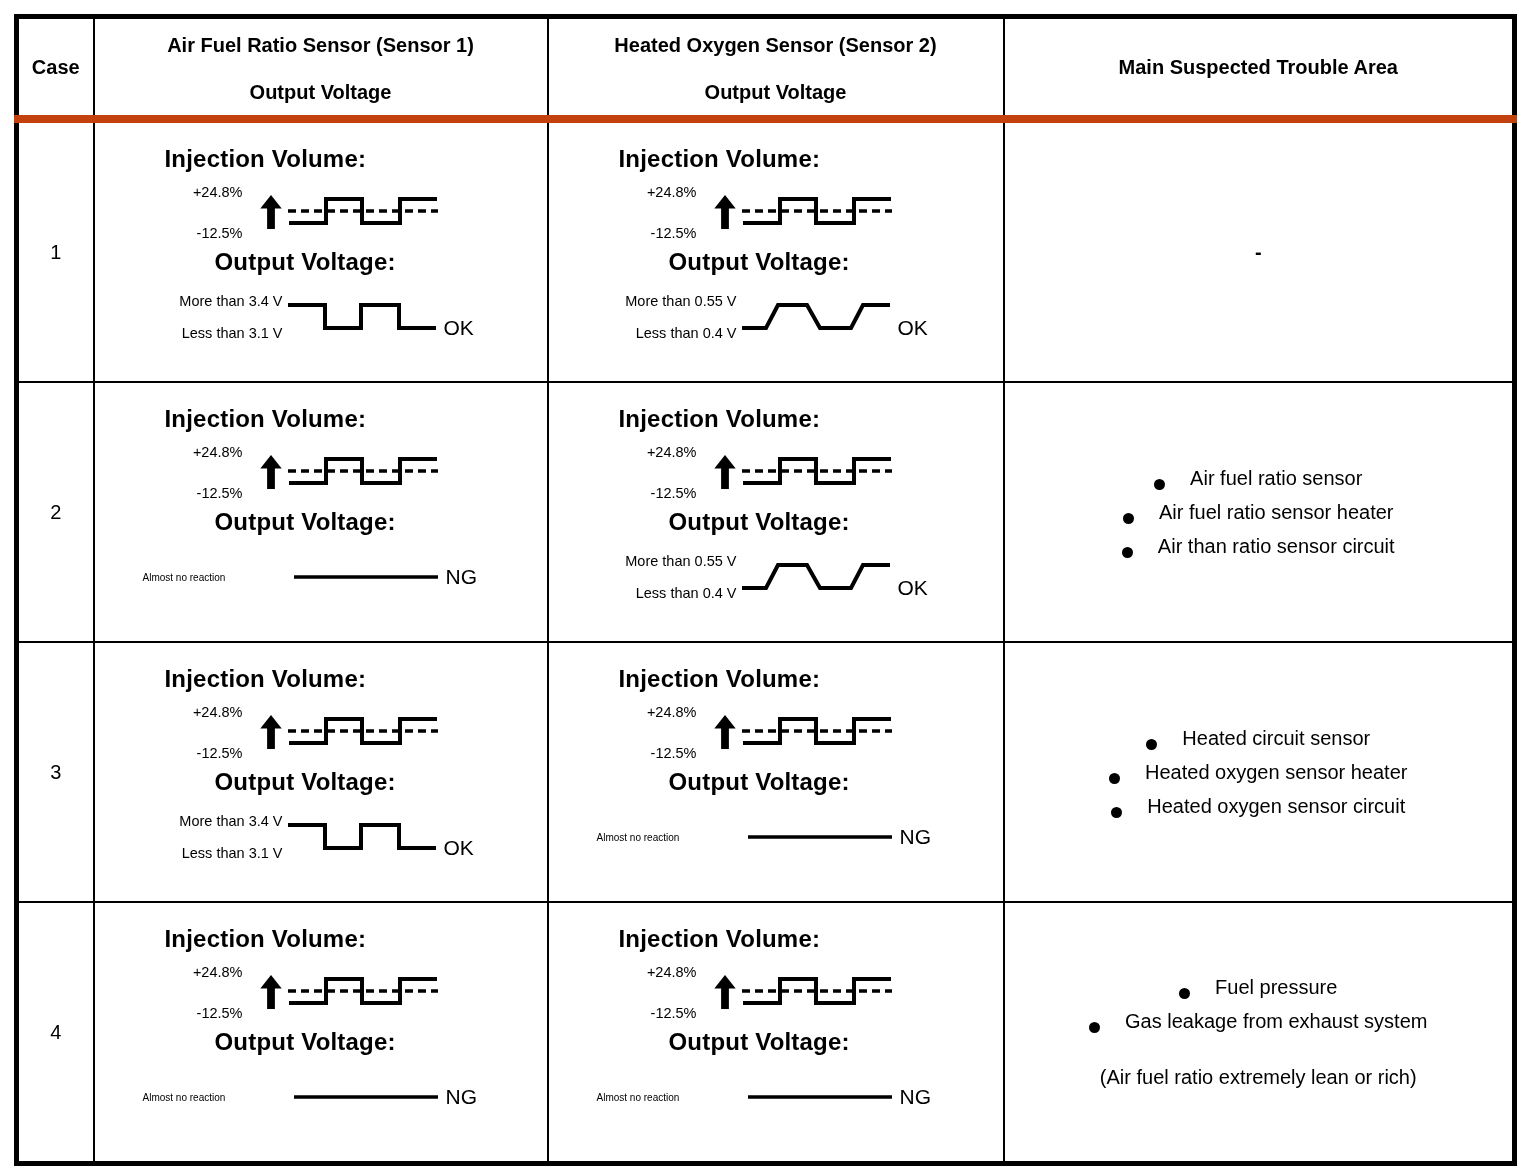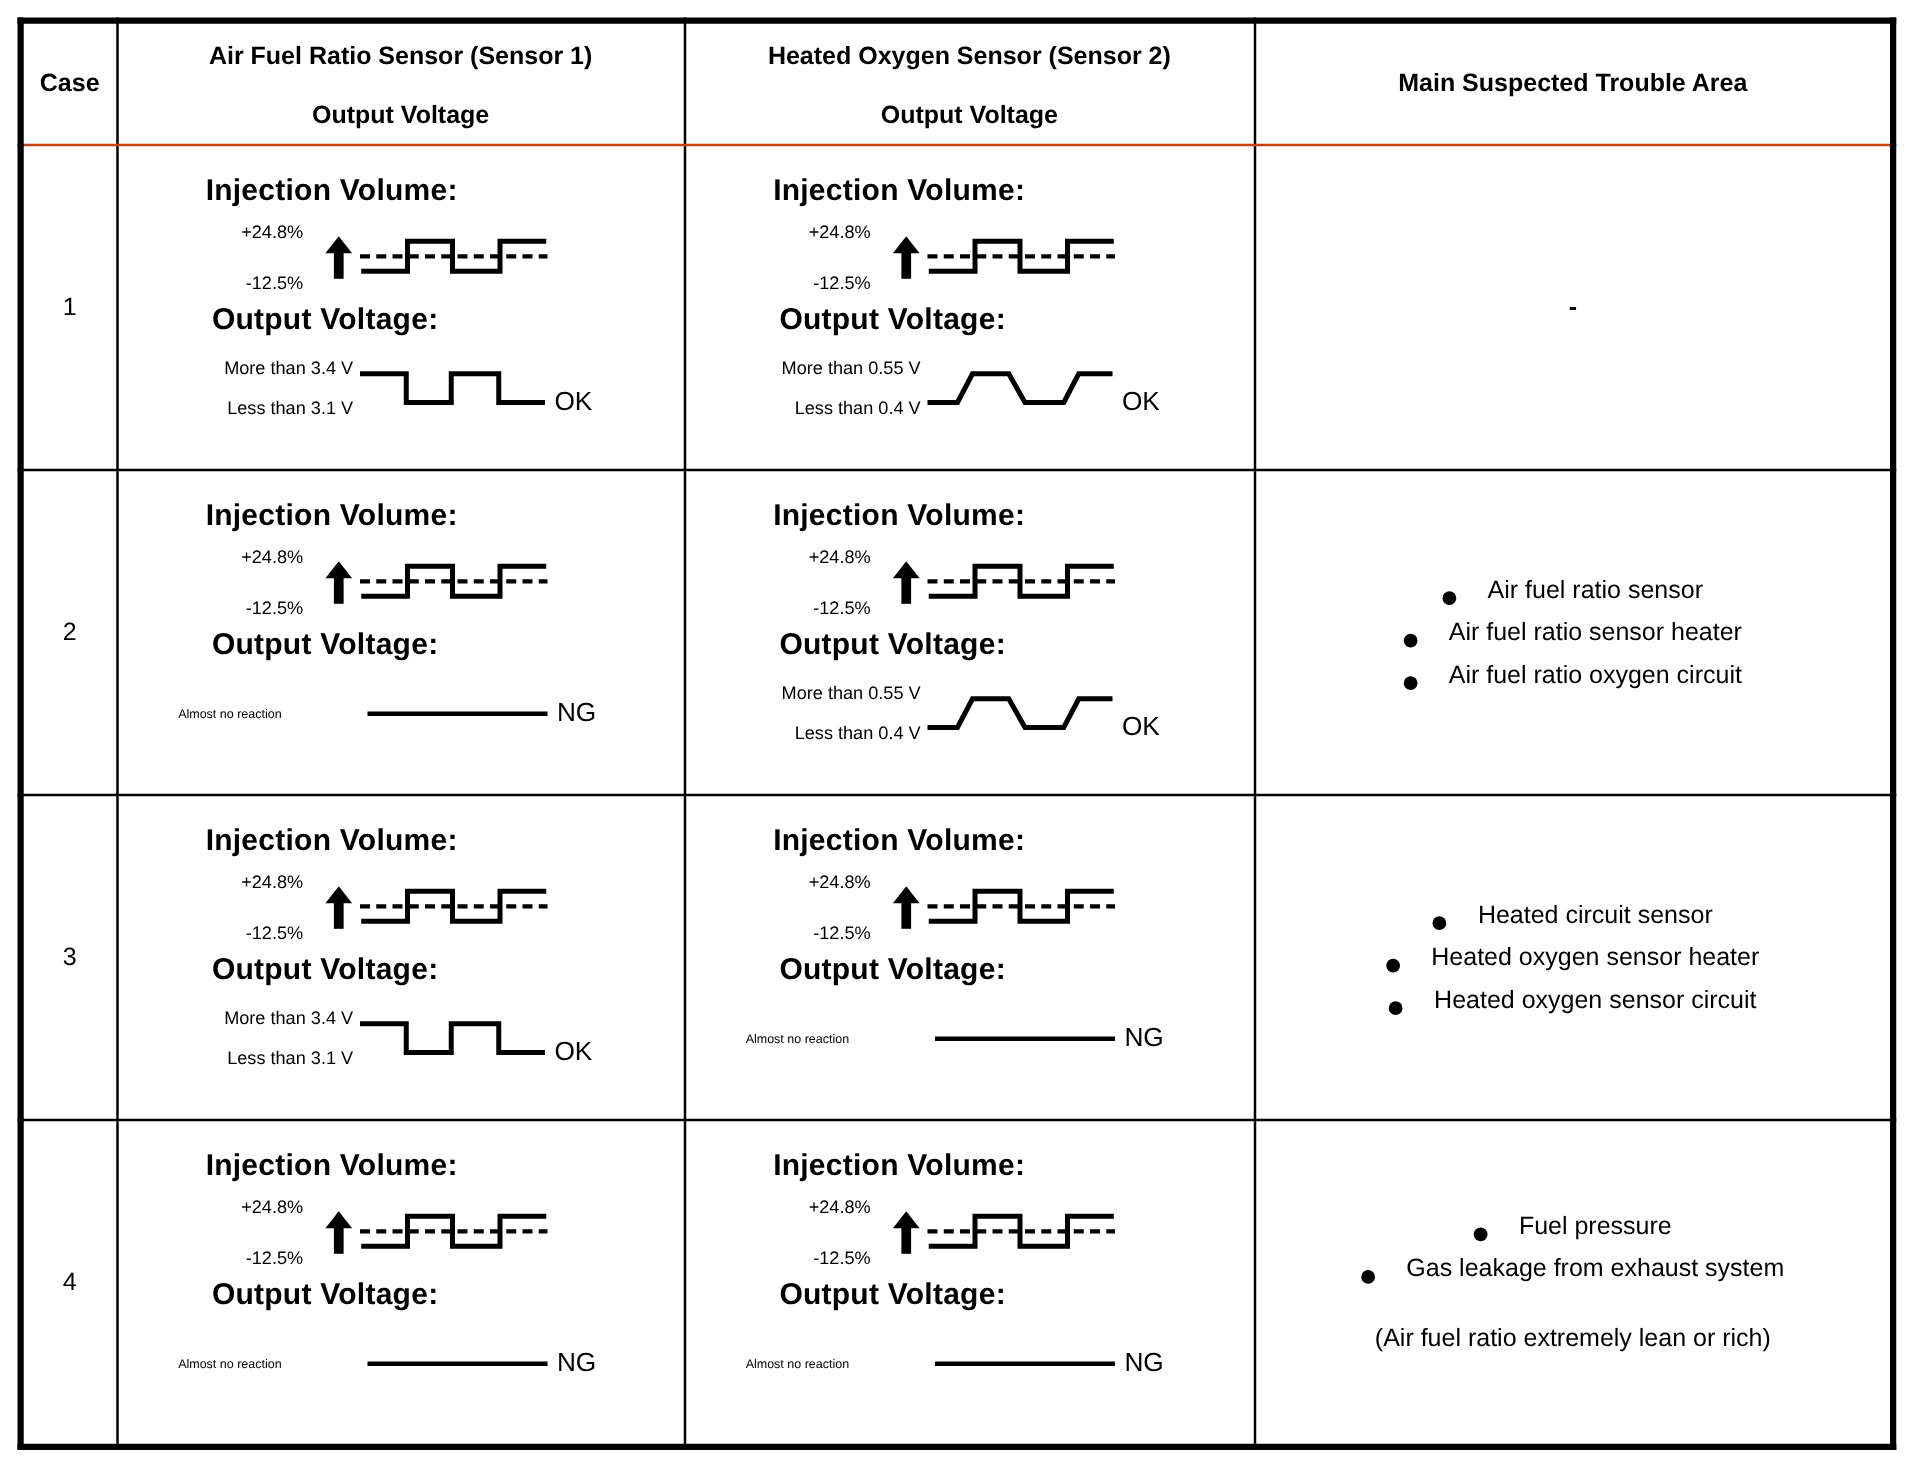--- a/index.html
+++ b/index.html
@@ -32,21 +32,21 @@
     background: #fff;
   }
   col.c-case    { width: 77px;  }
   col.c-sensor1 { width: 454px; }
   col.c-sensor2 { width: 456px; }
   col.c-trouble { width: 511px; }
 
   th, td { border: 2px solid #000; }
   thead th {
     height: 96px;
-    border-bottom: 2px solid #c2410c;
+    border-bottom: 8px solid #c2410c;
     font-size: 20px;
     font-weight: bold;
     vertical-align: middle;
     text-align: center;
     padding: 0;
   }
   .hdr-two-line {
     height: 96px;
     display: flex;
     flex-direction: column;
@@ -71,21 +71,21 @@
     box-sizing: border-box;
     padding-top: 22px;
     height: 100%;
   }
   .block-label {
     font-weight: bold;
     font-size: 24px;
     letter-spacing: 0.2px;
   }
   .iv-label { margin-left: 70px; }
-  .ov-label { margin-left: 75px; margin-top: 12px; }
+  .ov-label { margin-left: 120px; margin-top: 12px; }
 
   .inj-row {
     display: flex;
     align-items: center;
     margin: 15px 0 0 86px;
     height: 48px;
   }
   .pct-col {
     display: flex;
     flex-direction: column;
@@ -347,21 +347,21 @@
     <span>Air fuel ratio sensor</span>
   </div>
 
   <div class="bullet-item">
     <span class="bullet"></span>
     <span>Air fuel ratio sensor heater</span>
   </div>
 
   <div class="bullet-item">
     <span class="bullet"></span>
-    <span>Air fuel ratio oxygen circuit</span>
+    <span>Air than ratio sensor circuit</span>
   </div>
 </div>
     </td>
   </tr>
 
   <tr>
     <td class="case-cell">
       <span>3</span>
     </td>
     <td>

